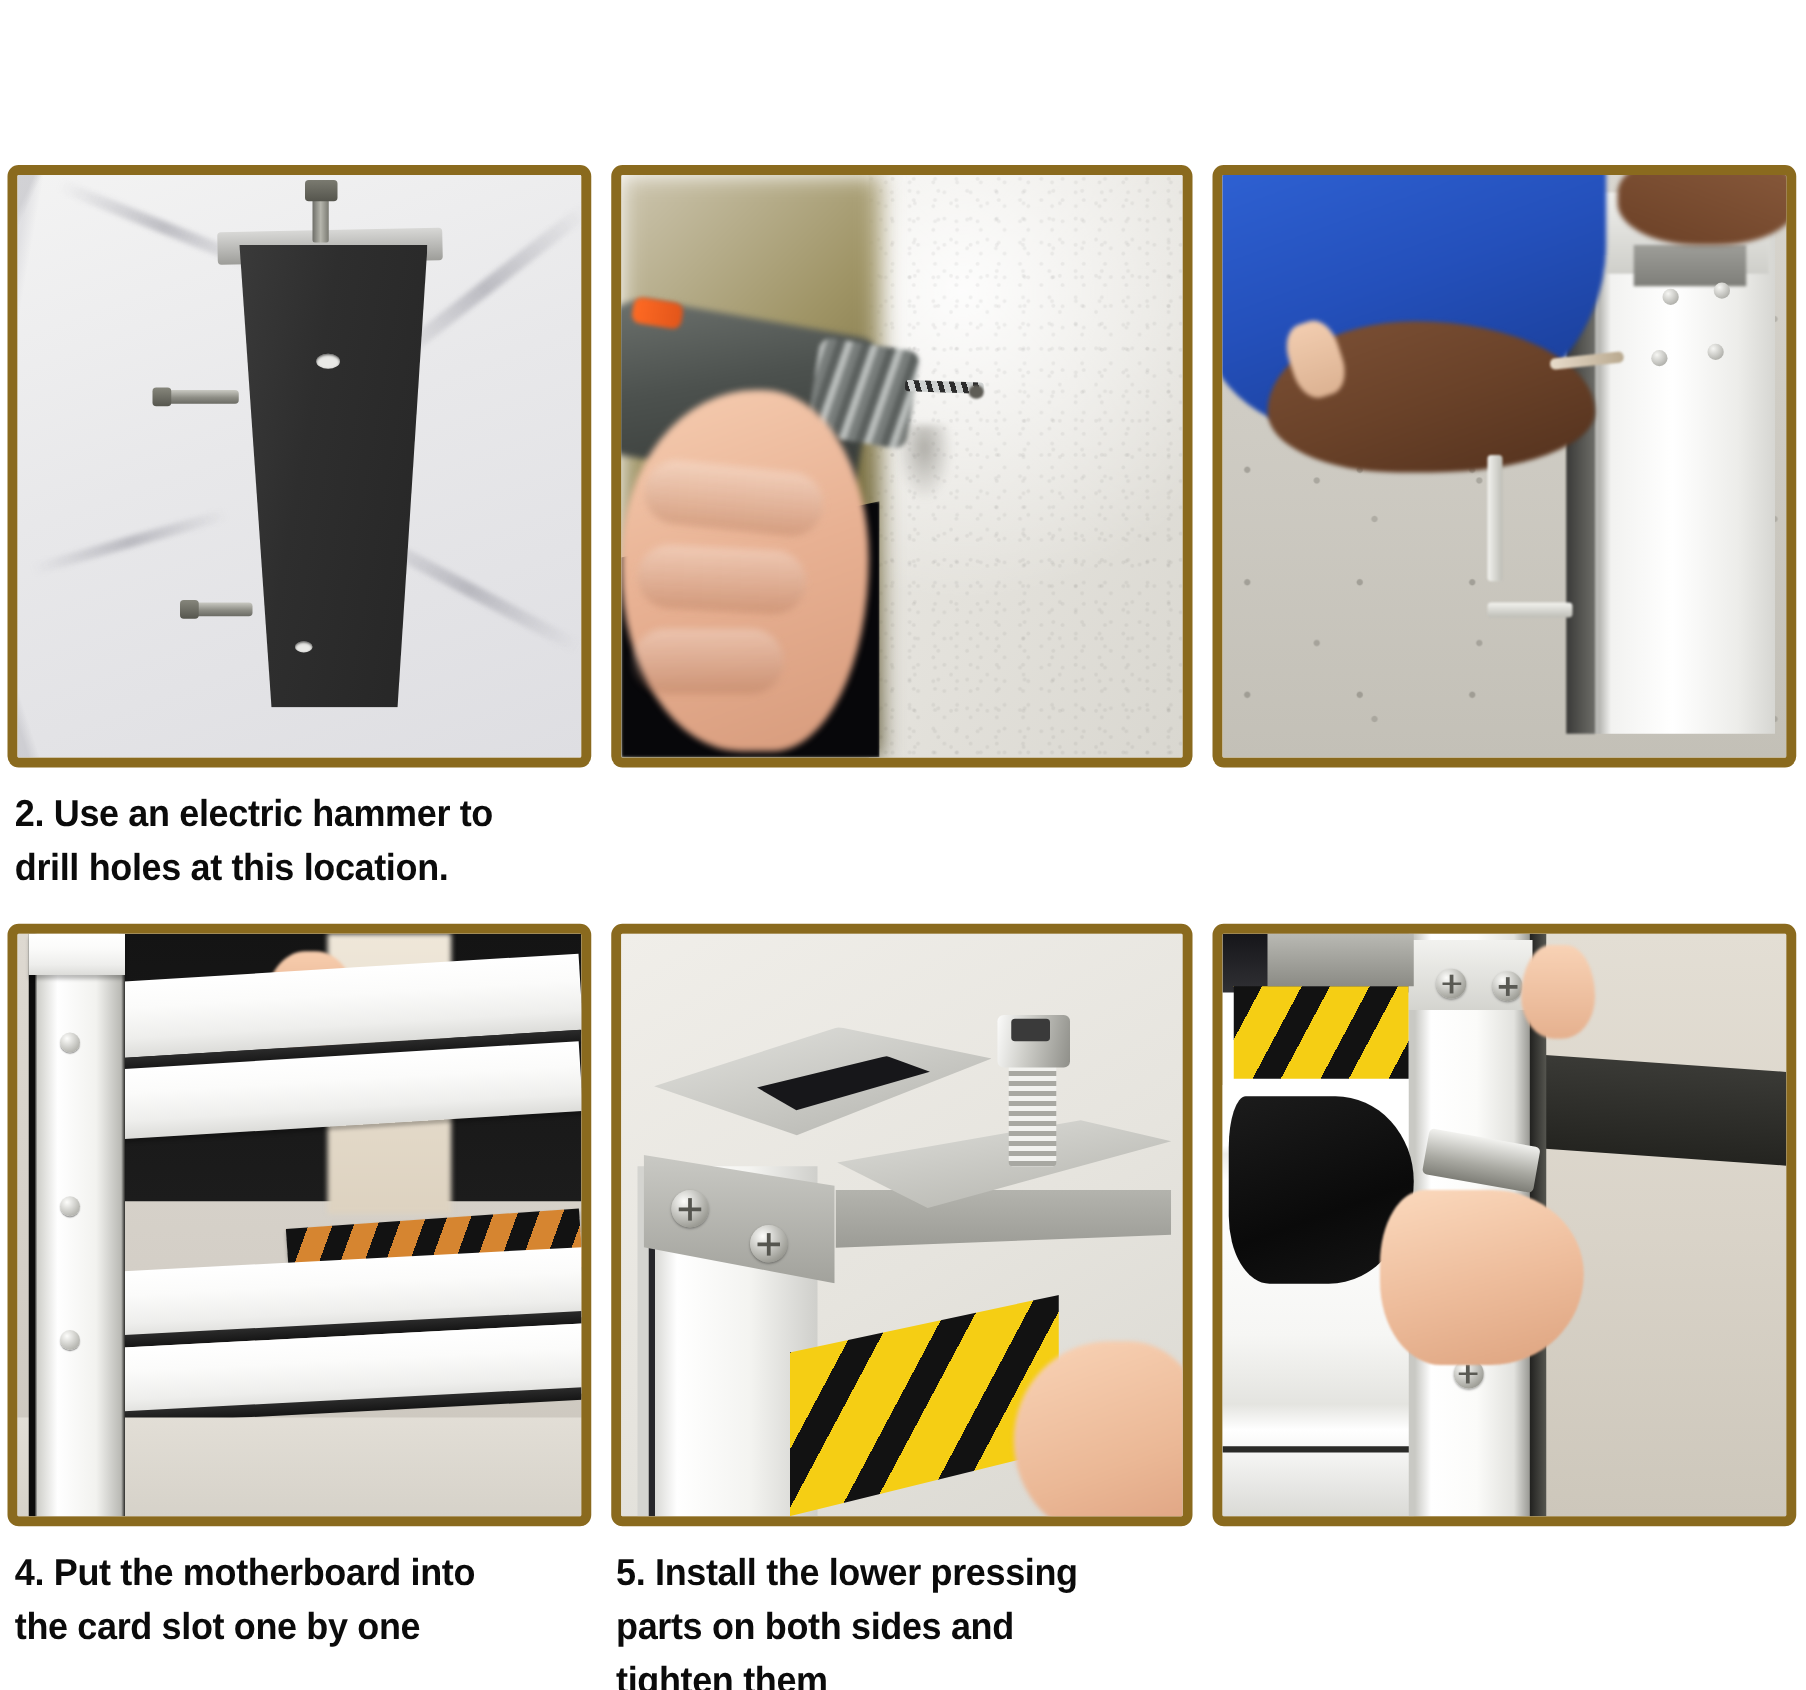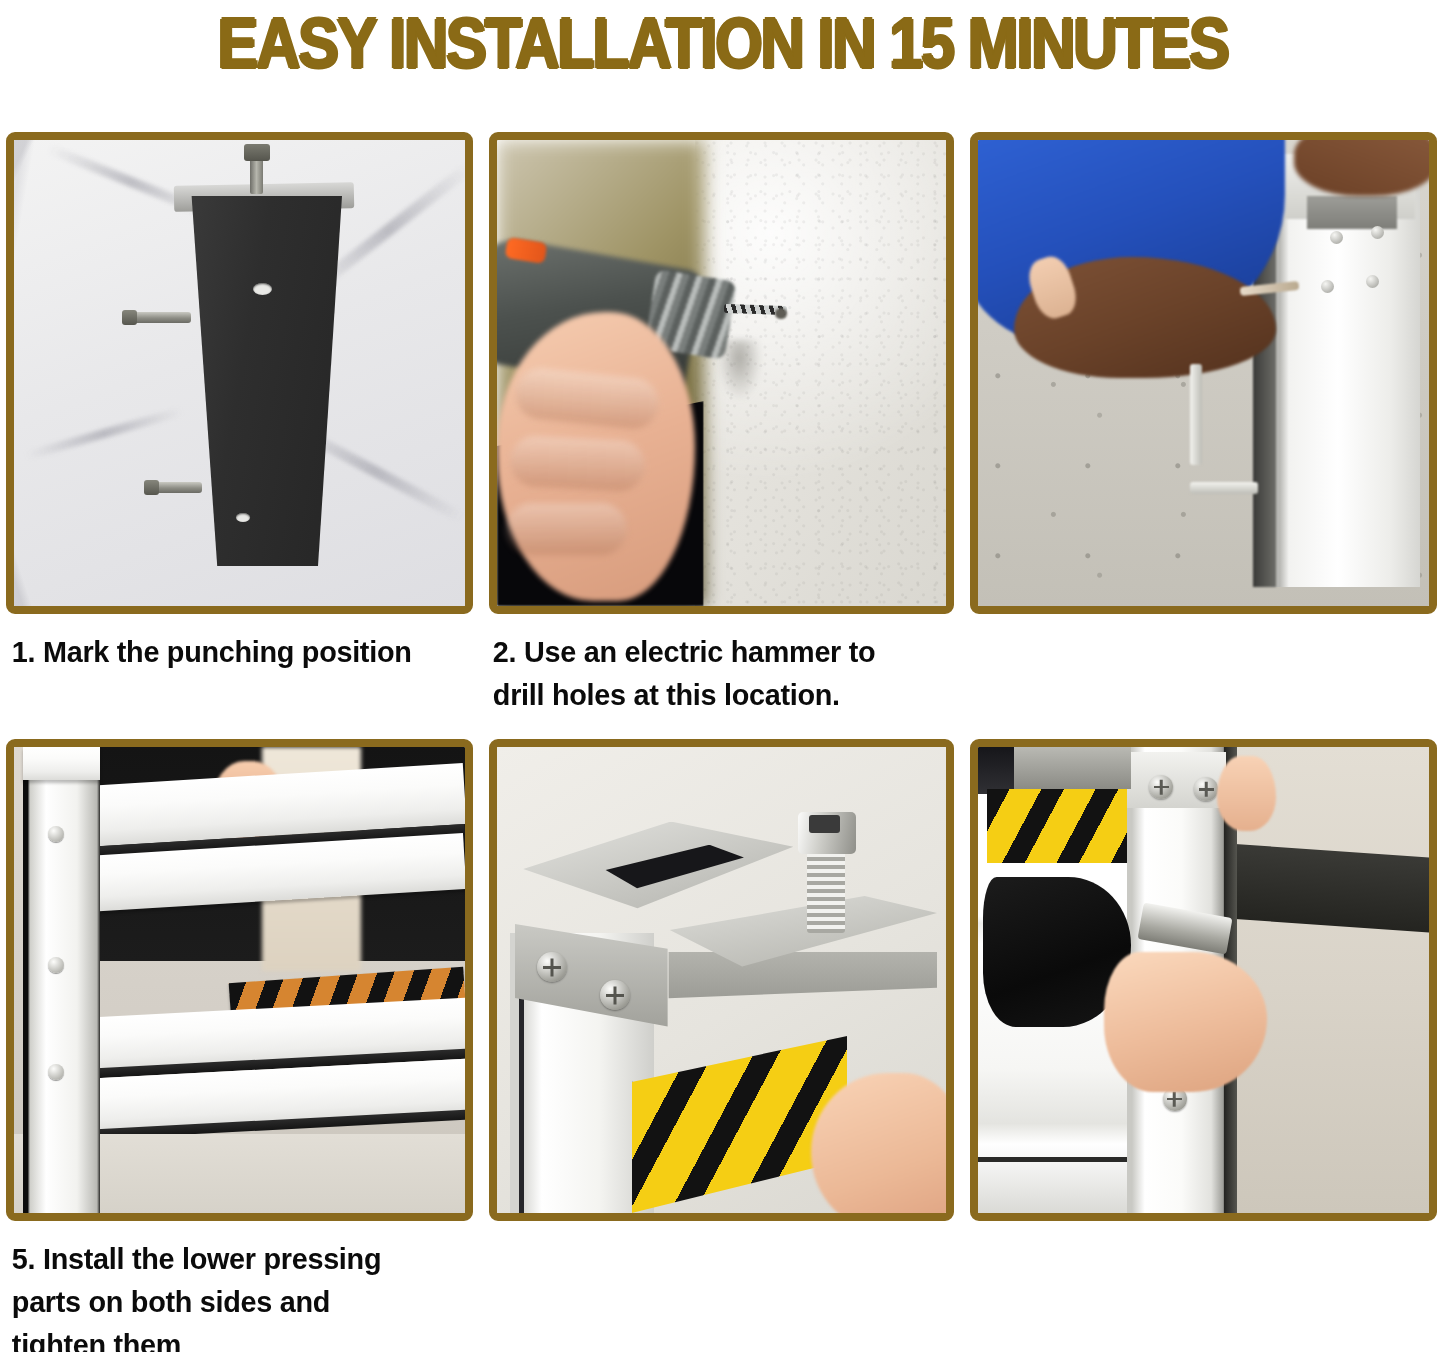--- a/index.html
+++ b/index.html
@@ -590,23 +590,20 @@
     position:absolute; left: 8%; top: 0;
     width: 26%; height: 9%;
     background: linear-gradient(180deg, #b9b9b3, #8b8b85);
   }
 </style>
 </head>
 <body>
 
 <div class="page">
 
-  <div class="title-bar">
-    <div class="title-text">EASY INSTALLATION IN 15 MINUTES</div>
-  </div>
 
   <div class="grid">
 
     <div class="row">
 
       <div class="cell first">
         <div class="photo-frame">
           <div class="photo">
             <div class="p1-bg"></div>
             <div class="p1-fold" style="left:6%;top:8%;width:40%;height:10px;transform:rotate(22deg);"></div>
@@ -668,23 +665,20 @@
               <div class="p3-allen-v"></div>
               <div class="p3-allen-h"></div>
             </div>
           </div>
         </div>
       </div>
 
     </div>
 
     <div class="row-captions">
-      <div class="cap-cell first">
-        <div class="caption">1. Mark the punching position</div>
-      </div>
       <div class="cap-cell">
         <div class="caption">2. Use an electric hammer to
 drill holes at this location.</div>
       </div>
     </div>
 
     <div class="row">
 
       <div class="cell first">
         <div class="photo-frame">
@@ -753,20 +747,24 @@
             <div class="p6-sleeve"></div>
             <div class="p6-hand"></div>
             <div class="p6-hand2"></div>
           </div>
         </div>
       </div>
 
     </div>
 
     <div class="row-captions">
+      <div class="cap-cell first">
+        <div class="caption">4. Put the motherboard into
+the card slot one by one</div>
+      </div>
       <div class="cap-cell">
         <div class="caption">5. Install the lower pressing
 parts on both sides and
 tighten them</div>
       </div>
     </div>
 
   </div>
 </div>
 

